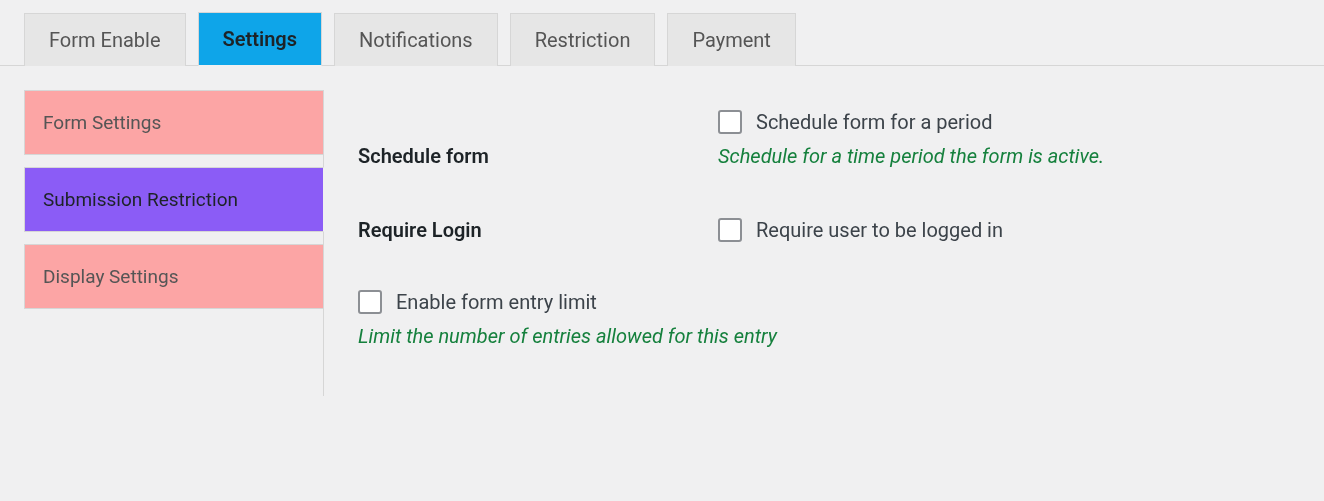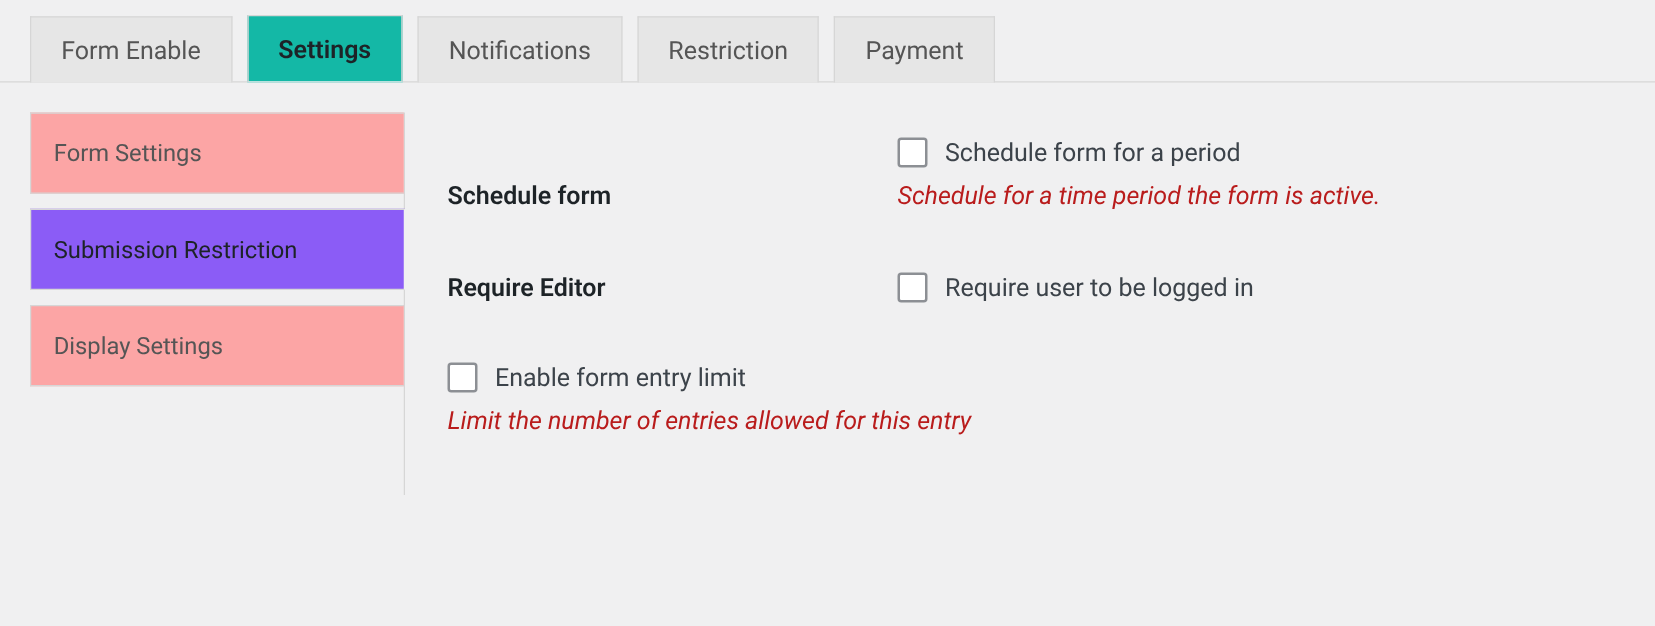--- a/index.html
+++ b/index.html
@@ -25,21 +25,21 @@
     background: #e6e6e6;
     border: 1px solid #d6d6d6;
     border-bottom: none;
     font-size: 20px;
     color: #555;
     cursor: pointer;
     line-height: 1.2;
     margin-bottom: -1px;
   }
   .tab.active {
-    background: #14b8a6;
+    background: #0ea5e9;
     color: #1d2327;
     font-weight: 600;
     border-bottom: 1px solid #f0f0f1;
   }
 
   .main {
     display: flex;
     padding: 24px 0 0 24px;
   }
 
@@ -98,21 +98,21 @@
     flex-shrink: 0;
   }
   .check-label {
     font-size: 20px;
     color: #3c434a;
   }
   .desc {
     margin-top: 10px;
     font-style: italic;
     font-size: 20px;
-    color: #b91c1c;
+    color: #15803d;
   }
 </style>
 </head>
 <body>
 
 <div class="tabs">
   <div class="tab">Form Enable</div>
   <div class="tab active">Settings</div>
   <div class="tab">Notifications</div>
   <div class="tab">Restriction</div>
@@ -134,21 +134,21 @@
       <div class="row-body">
         <div class="check-line">
           <span class="checkbox"></span>
           <span class="check-label">Schedule form for a period</span>
         </div>
         <div class="desc">Schedule for a time period the form is active.</div>
       </div>
     </div>
 
     <div class="row">
-      <div class="row-label">Require Editor</div>
+      <div class="row-label">Require Login</div>
       <div class="row-body">
         <div class="check-line">
           <span class="checkbox"></span>
           <span class="check-label">Require user to be logged in</span>
         </div>
       </div>
     </div>
 
     <div class="row">
       <div class="row-body">

